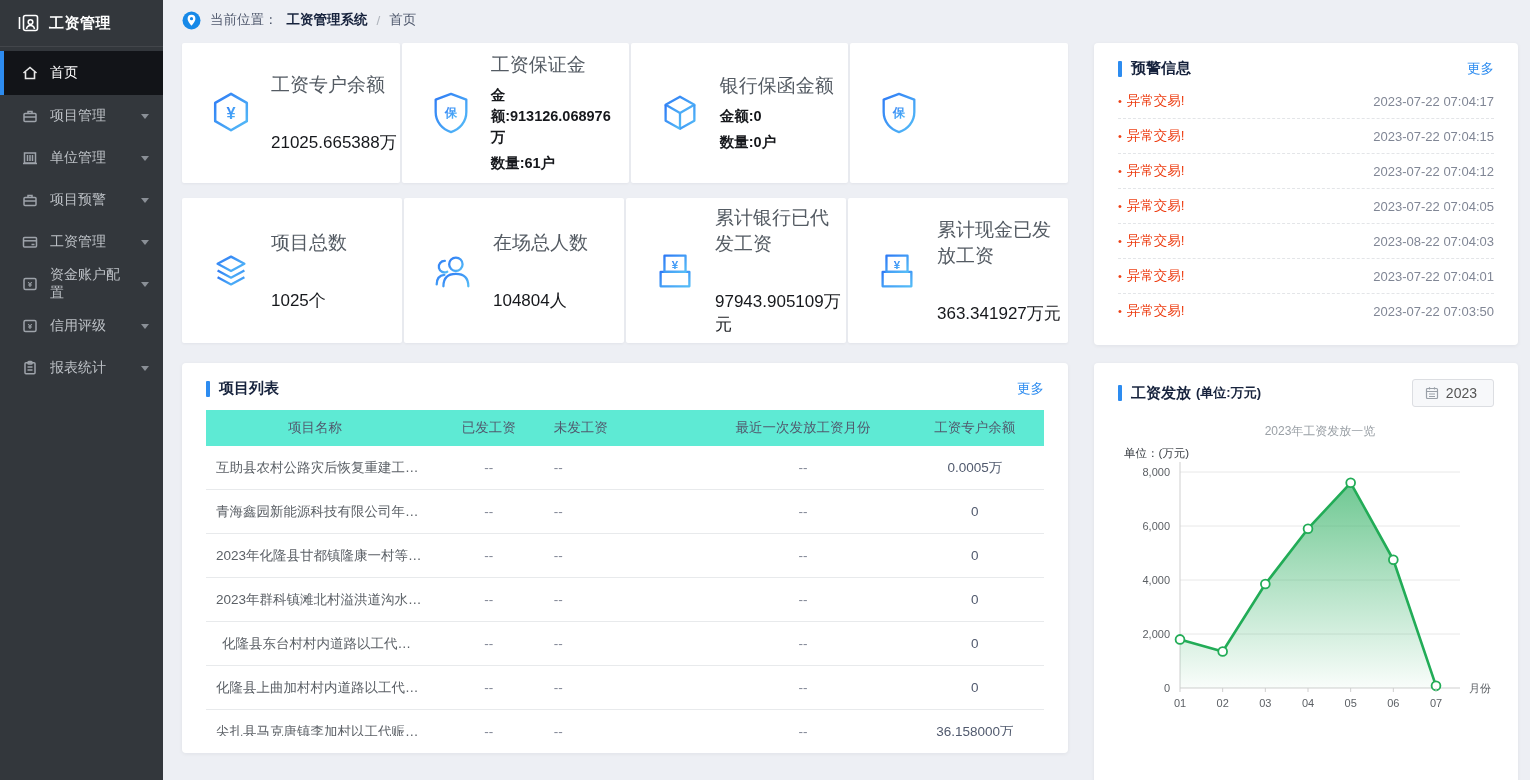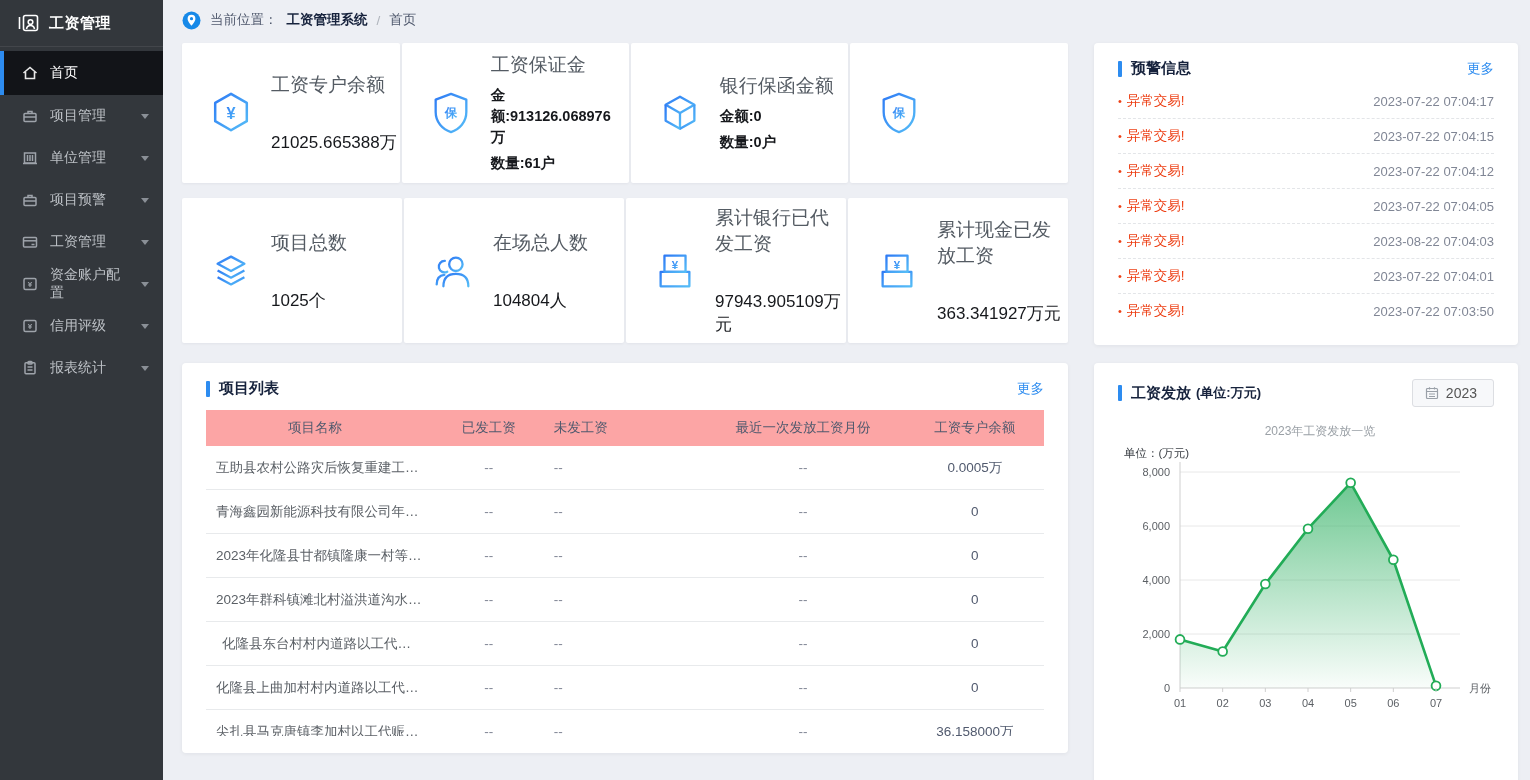--- a/index.html
+++ b/index.html
@@ -72,21 +72,21 @@
   .alerts-panel { height: 302px; padding: 16px 24px 0; overflow: hidden; margin-bottom: 18px; }
   .alert-list { margin-top: 6px; height: 233px; overflow: hidden; }
   .alert-item { height: 35px; display: flex; align-items: center; border-bottom: 1px dashed #e3e5e8; cursor: pointer; }
   .alert-text { color: #ed3f14; font-size: 13.5px; }
   .alert-dot { color: #ed3f14; font-size: 11px; margin-right: 5px; }
   .alert-time { margin-left: auto; color: #808695; font-size: 13px; }
 
   
   .projects-panel { height: 390px; padding: 16px 24px 0; overflow: hidden; }
   .tbl { margin-top: 12px; height: 326px; overflow: hidden; font-size: 13.5px; }
-  .tbl-head { display: flex; align-items: center; height: 36px; background: #fca5a5; color: #515a6e; }
+  .tbl-head { display: flex; align-items: center; height: 36px; background: #5eead4; color: #515a6e; }
   .tbl-row { display: flex; align-items: center; height: 44px; border-bottom: 1px solid #e8eaec; cursor: pointer; }
   .c1 { width: 26%; text-align: center; }
   .c2 { width: 15.5%; text-align: center; }
   .c3 { width: 17.5%; text-align: left; }
   .c4 { width: 24.5%; text-align: center; }
   .c5 { width: 16.5%; text-align: center; }
   .tbl-row .c1 { text-align: left; padding-left: 10px; color: #5b6066;
                  white-space: nowrap; overflow: hidden; text-overflow: ellipsis; }
   .tbl-row .dim { color: #808695; }
 

